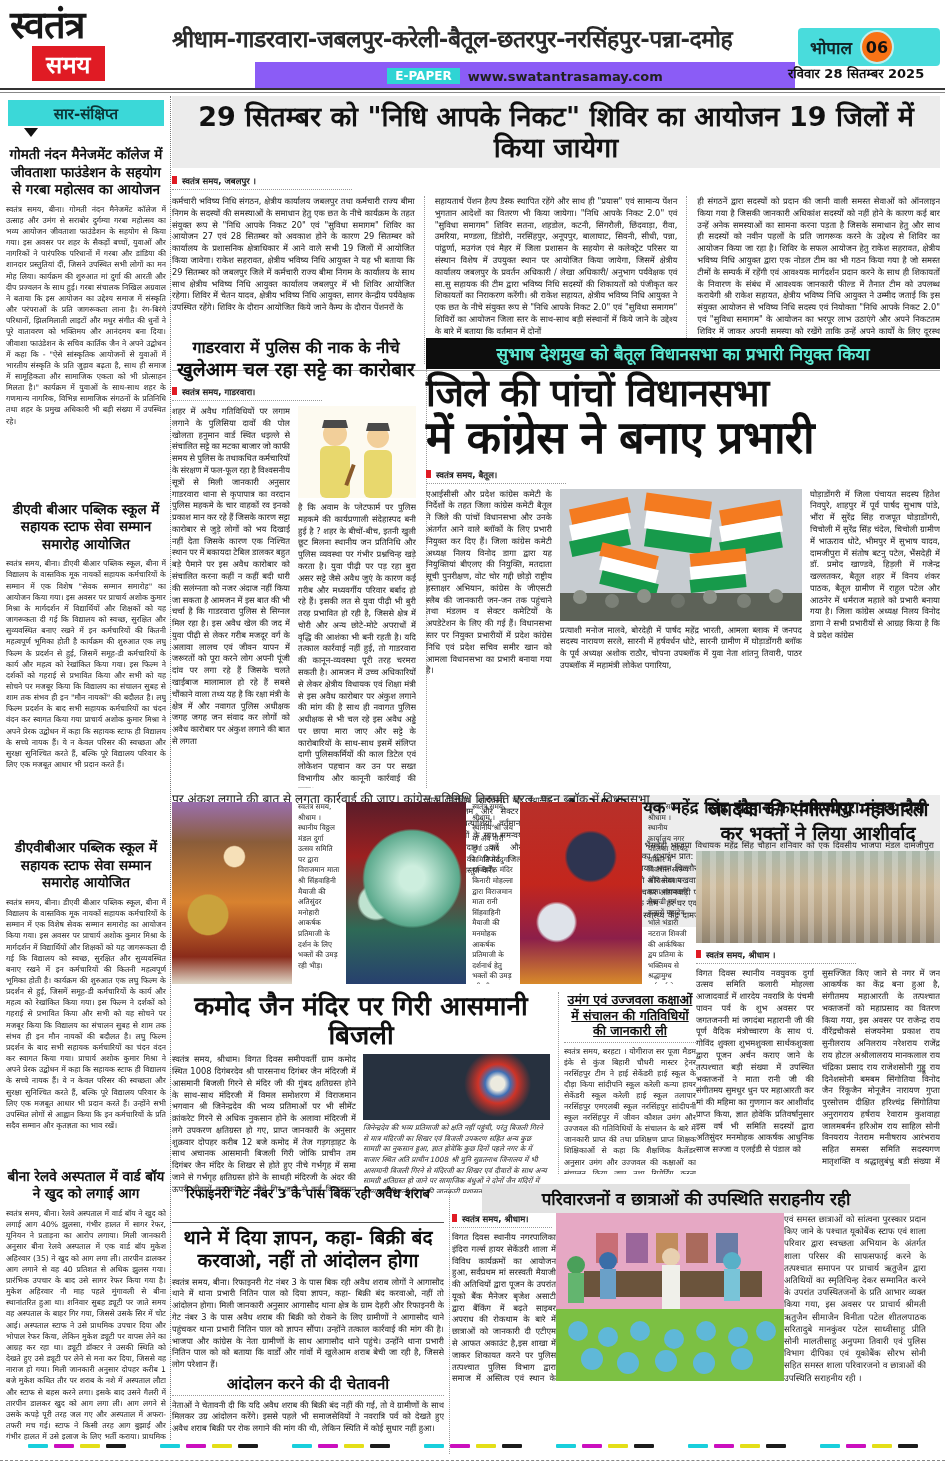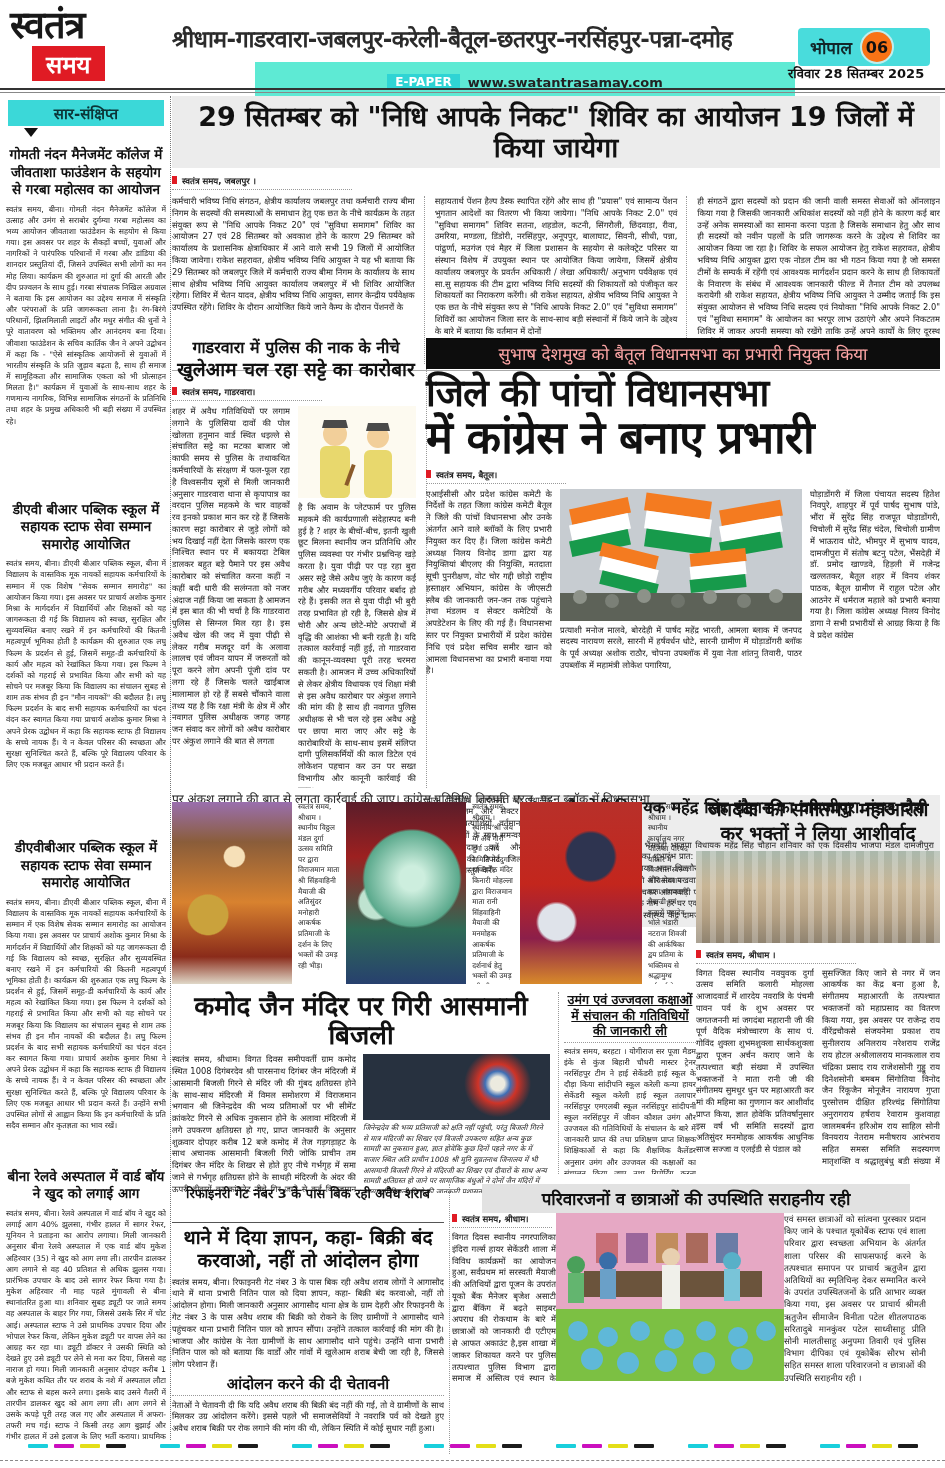--- a/index.html
+++ b/index.html
@@ -5,38 +5,38 @@
   html,body{margin:0;padding:0;background:#9aa0a6;}
   .page{position:relative;width:945px;height:1468px;background:#fff;margin:0 auto;overflow:hidden;
         font-family:"DejaVu Sans","Liberation Sans",sans-serif;color:#111;}
   .abs{position:absolute;}
   
   .logo-top{font-size:38px;font-weight:800;line-height:1;color:#181818;letter-spacing:-1px;}
   .logo-red{display:inline-block;background:#e01b24;color:#fff;font-weight:800;font-size:24px;
             padding:1px 14px;margin-top:2px;margin-left:22px;}
   .cities{font-size:23px;font-weight:800;color:#2b2b2b;letter-spacing:-0.5px;white-space:nowrap;}
   .edition-badge{background:#49dcdc;border-radius:4px;display:flex;align-items:center;gap:8px;
-                 padding:2px 2px 2px 12px;}
+                 padding:2px 12px 2px 12px;}
   .edition-badge .ed{font-weight:800;font-size:17px;color:#12272a;}
   .pagenum{background:#f97316;border:2px solid #bfeeee;border-radius:50%;width:30px;height:30px;
            display:flex;align-items:center;justify-content:center;font-weight:800;font-size:16px;}
-  .url-bar{background:#5eead4;display:flex;align-items:center;gap:8px;padding:10px 10px;height:20px;}
+  .url-bar{background:#8b5cf6;display:flex;align-items:center;gap:8px;padding:4px 10px;height:20px;}
   .epaper-chip{background:#2fd4d4;color:#fff;font-weight:800;font-size:12px;padding:1px 8px;}
   .url-text{font-size:13px;color:#222;font-weight:600;}
   .date-line{font-weight:800;font-size:13px;color:#111;}
   .hrule{border-top:2px solid #333;}
   .hrule2{border-top:1px solid #888;}
   
   .byline{font-size:8.5px;font-weight:800;color:#222;border-bottom:1px dotted #999;padding-bottom:3px;}
   .byline::before{content:"";display:inline-block;width:5px;height:8px;background:#e01b24;margin-right:5px;}
   .body-txt{font-size:8.3px;line-height:1.42;text-align:justify;color:#1c1c1c;overflow:hidden;}
   .cols{display:flex;}
   .cols>div{overflow:hidden;}
   .dotted-r{border-right:1px dotted #999;}
-  .kicker-black{background:#0d0d0d;color:#fca5a5;font-weight:400;text-align:center;}
+  .kicker-black{background:#0d0d0d;color:#5eead4;font-weight:700;text-align:center;}
   .gray-box{background:#ededed;}
   .photo{overflow:hidden;position:relative;}
   .cap{font-size:7.3px;line-height:1.45;color:#1c1c1c;overflow:hidden;}
   
   .sidebar{width:160px;padding:0 4px 0 6px;border-right:1px dotted #777;}
   .sb-title{background:#3bd8d8;color:#0b3537;font-weight:800;font-size:15px;text-align:center;
             padding:3px 0;margin:4px 2px 2px 2px;}
   .sb-tri{width:0;height:0;border-left:7px solid transparent;border-right:7px solid transparent;
           border-top:9px solid #111;margin:1px 0 2px 18px;}
   .sb-head{font-size:13.5px;font-weight:800;text-align:center;line-height:1.3;margin:9px 0 5px 0;color:#101010;}
@@ -100,21 +100,21 @@
       <div class="body-txt" style="width:246px;">ही संगठनें द्वारा सदस्यों को प्रदान की जानी वाली समस्त सेवाओं को ऑनलाइन किया गया है जिसकी जानकारी अधिकांश सदस्यों को नहीं होने के कारण कई बार उन्हें अनेक समस्याओं का सामना करना पड़ता है जिसके समाधान हेतु और साथ ही सदस्यों को नवीन पहलों के प्रति जागरूक करने के उद्देश्य से शिविर का आयोजन किया जा रहा है। शिविर के सफल आयोजन हेतु राकेश सहरावत, क्षेत्रीय भविष्य निधि आयुक्त द्वारा एक नोडल टीम का भी गठन किया गया है जो समस्त टीमों के सम्पर्क में रहेंगी एवं आवश्यक मार्गदर्शन प्रदान करने के साथ ही शिकायतों के निवारण के संबंध में आवश्यक जानकारी फील्ड में तैनात टीम को उपलब्ध करायेगी श्री राकेश सहायत, क्षेत्रीय भविष्य निधि आयुक्त ने उम्मीद जताई कि इस संयुक्त आयोजन से भविष्य निधि सदस्य एवं नियोक्ता "निधि आपके निकट 2.0" एवं "सुविधा समागम" के आयोजन का भरपूर लाभ उठाएंगे और अपने निकटतम शिविर में जाकर अपनी समस्या को रखेंगे ताकि उन्हें अपने कार्यों के लिए दूरस्थ स्थानों से जबलपुर तक आने की आवश्यकता न पड़े।</div>
     </div>
     <div style="border-bottom:1px solid #aaa;margin-top:6px;"></div>
   </div>
 
   <div class="abs" style="left:172px;top:338px;width:248px;height:450px;overflow:hidden;border-right:1px dotted #999;padding-right:6px;">
     <div style="font-size:16px;font-weight:800;text-align:center;line-height:1.2;">गाडरवारा में पुलिस की नाक के नीचे</div>
     <div style="font-size:19px;font-weight:800;text-align:center;line-height:1.15;margin-top:2px;">खुलेआम चल रहा सट्टे का कारोबार</div>
     <div class="byline" style="width:150px;margin-top:5px;">स्वतंत्र समय, गाडरवारा।</div>
     <div class="cols" style="margin-top:5px;gap:8px;">
-      <div style="width:118px;">
+      <div style="width:118px;font-family:Liberation Serif, serif;">
         <div class="body-txt" style="height:378px;">शहर में अवैध गतिविधियों पर लगाम लगाने के पुलिसिया दावों की पोल खोलता हनुमान वार्ड स्थित धइल्ले से संचालित सट्टे का मटका बाजार जो काफी समय से पुलिस के तथाकथित कर्मचारियों के संरक्षण में फल-फूल रहा है विश्वसनीय सूत्रों से मिली जानकारी अनुसार गाडरवारा थाना से कृपापात्र का वरदान पुलिस महकमे के चार वाहकों रव इनको प्रकाश मान कर रहे हैं जिसके कारण सट्टा कारोबार से जुड़े लोगों को भय दिखाई नहीं देता जिसके कारण एक निश्चित स्थान पर में बकायदा टेबिल डालकर बहुत बड़े पैमाने पर इस अवैध कारोबार को संचालित करना कहीं न कहीं बदी धारी की सलंग्नता को नजर अंदाज नहीं किया जा सकता है आमजन में इस बात की भी चर्चा है कि गाडरवारा पुलिस से सिग्नल मिल रहा है। इस अवैध खेल की जद में युवा पीढ़ी से लेकर गरीब मजदूर वर्ग के अलावा लालच एवं जीवन यापन में जरूरतों को पूरा करने लोग अपनी पूंजी दांव पर लगा रहे हैं जिसके चलते खाईबाज मालामाल हो रहे हैं सबसे चौंकाने वाला तथ्य यह है कि रक्षा मंत्री के क्षेत्र में और नवागत पुलिस अधीक्षक जगह जगह जन संवाद कर लोगों को अवैध कारोबार पर अंकुश लगाने की बात से लगता</div>
       </div>
       <div style="width:118px;">
         <div class="photo" style="width:118px;height:92px;background:#fefcf0;">
           <svg width="118" height="92" viewBox="0 0 118 92">
             <rect x="0" y="0" width="118" height="92" fill="#fdfaf0"></rect>
             <rect x="22" y="40" width="30" height="52" rx="6" fill="#e8d86d"></rect>
             <circle cx="37" cy="28" r="12" fill="#f2cf9a"></circle>
             <path d="M24 22 L50 22 L48 14 L26 14 Z" fill="#4a4a4a"></path>
             <rect x="66" y="44" width="28" height="48" rx="6" fill="#e8d86d"></rect>

